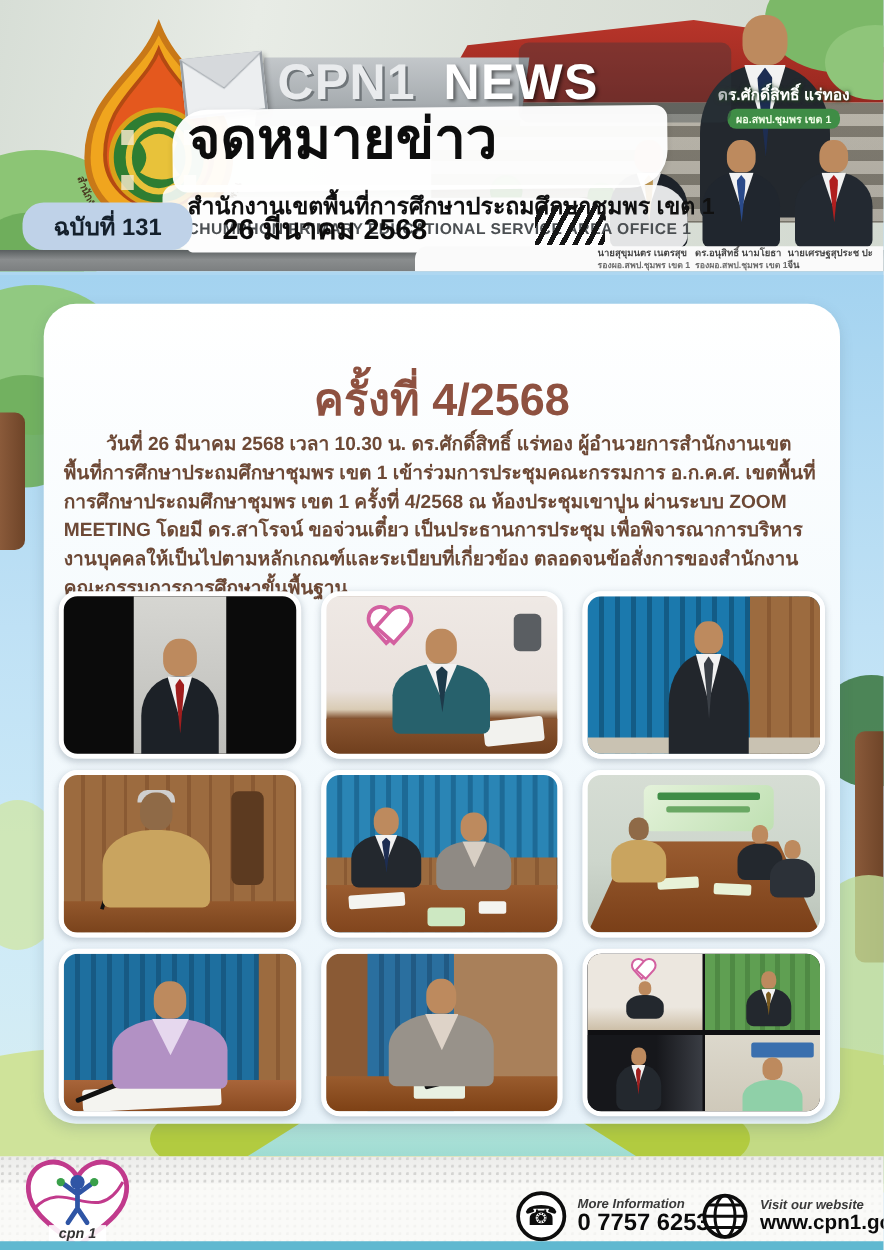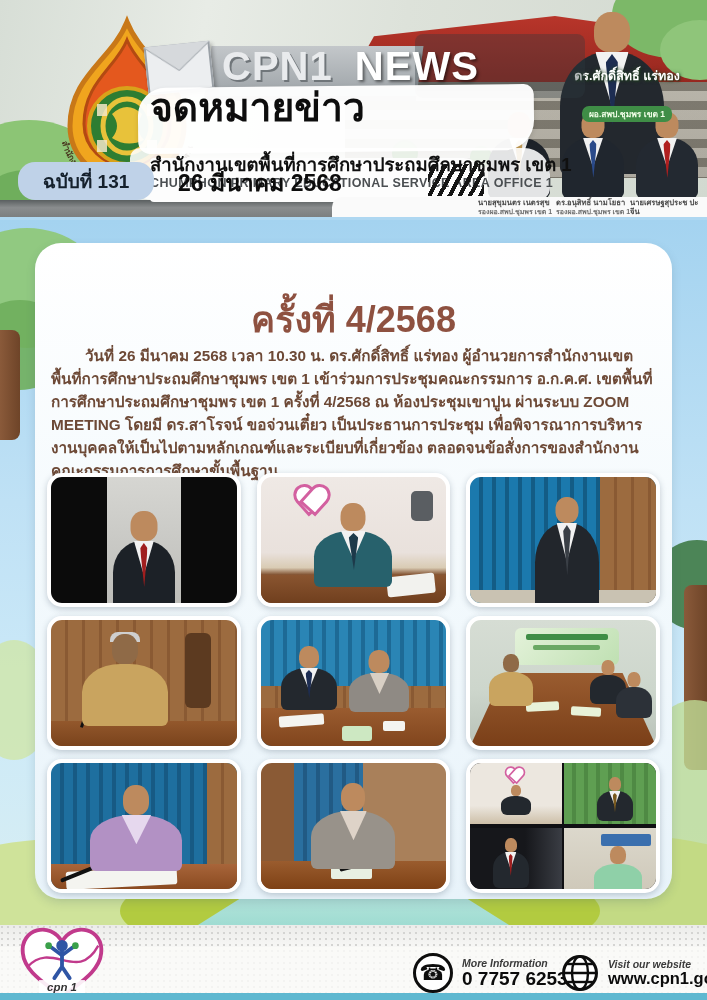--- a/index.html
+++ b/index.html
@@ -36,39 +36,39 @@
   .darkveil{position:absolute;left:415px;top:34px;width:170px;height:64px;background:rgba(45,58,62,.35);
     border-radius:8px;z-index:4;}
   .brandrow{position:absolute;left:222px;top:46px;z-index:6;font-weight:800;font-size:40px;letter-spacing:1px;line-height:1;}
   .brand-cpn{color:#e9ebed;text-shadow:2px 2px 0 #70767a;}
   .brand-news{color:#ffffff;text-shadow:2px 2px 3px rgba(0,0,0,.5);margin-left:10px;}
 
   .brush1{position:absolute;left:138px;top:86px;width:396px;height:66px;background:rgba(255,255,255,.96);
     border-radius:28px 10px 30px 12px;transform:rotate(-.6deg);z-index:5;box-shadow:0 2px 5px rgba(0,0,0,.12);}
   .brush2{position:absolute;left:130px;top:148px;width:420px;height:52px;background:rgba(255,255,255,.88);
     border-radius:10px 26px 12px 22px;z-index:5;}
-  .th-title{position:absolute;left:150px;top:88px;z-index:6;font-size:39px;font-weight:800;color:#0d0d0d;line-height:1;}
+  .th-title{position:absolute;left:150px;top:88px;z-index:6;font-size:45px;font-weight:800;color:#0d0d0d;line-height:1;}
   .org-th{position:absolute;left:150px;top:150px;z-index:6;font-size:18.5px;font-weight:800;color:#101010;}
   .org-en{position:absolute;left:150px;top:176px;z-index:6;font-size:12.5px;font-weight:700;color:#4b4f52;letter-spacing:.4px;}
 
   .issue-pill{position:absolute;left:18px;top:162px;width:136px;height:38px;background:#bfd2e8;border-radius:17px;
     z-index:6;display:flex;align-items:center;justify-content:center;font-size:19px;font-weight:800;color:#14202c;}
   .dateband{position:absolute;left:150px;top:158px;width:335px;height:44px;background:#fdfdfd;
     border-radius:4px 22px 22px 4px;z-index:5;}
   .date-label{position:absolute;left:178px;top:165px;z-index:6;font-size:23px;font-weight:700;color:#0c0c0c;}
   .hazard{position:absolute;left:428px;top:164px;width:56px;height:32px;z-index:6;
     background:repeating-linear-gradient(118deg,transparent 0 5px,#151515 5px 9px);}
 
   .cap-card{position:absolute;left:332px;top:197px;width:375px;height:20px;background:#fafafa;
     border-radius:10px 0 0 0;z-index:5;}
   .dep-name{font-size:7.6px;font-weight:700;color:#474747;text-align:left;line-height:1.25;z-index:6;}
   .dep-role{font-size:7px;color:#6d6d6d;font-weight:600;}
   .dir-name{position:absolute;left:552px;top:66px;width:150px;text-align:center;z-index:3;
     font-size:12.5px;font-weight:800;color:#fff;text-shadow:1px 1px 2px #1c3a1c,0 0 4px #2c4c2c;}
-  .dir-role{display:inline-block;margin-top:20px;font-size:8.5px;font-weight:700;color:#f2ffe8;background:#3f8d46;
+  .dir-role{display:inline-block;margin-top:1px;font-size:8.5px;font-weight:700;color:#f2ffe8;background:#3f8d46;
     border-radius:7px;padding:1px 7px;text-shadow:none;}
 
   
   .man{position:absolute;z-index:2;}
   .man .bd{position:absolute;left:0;bottom:0;width:100%;height:calc(100% - var(--hh));
     background:var(--suit,#23282e);border-radius:45% 45% 6px 6px;}
   .man .hd{position:absolute;left:50%;top:0;transform:translateX(-50%);width:var(--hw);height:var(--hh);
     background:var(--skin,#bd8a5e);border-radius:46% 46% 40% 40%;}
   .man .sh{position:absolute;left:50%;top:var(--hh);transform:translateX(-50%);width:32%;height:34%;
     background:var(--shirt,#f2f2f2);clip-path:polygon(0 0,100% 0,50% 100%);}

